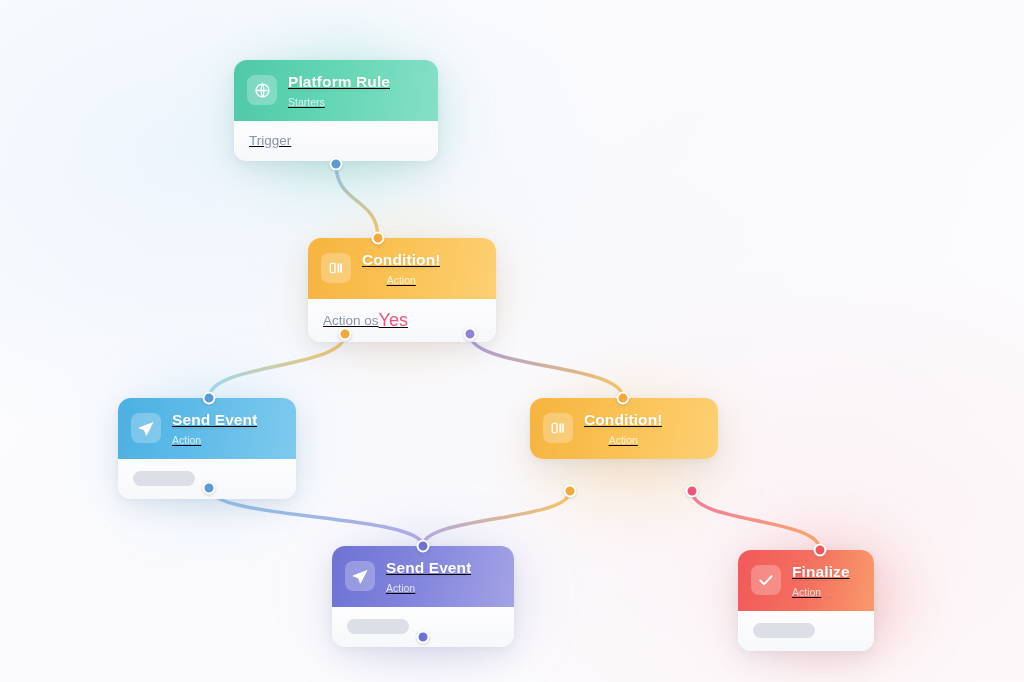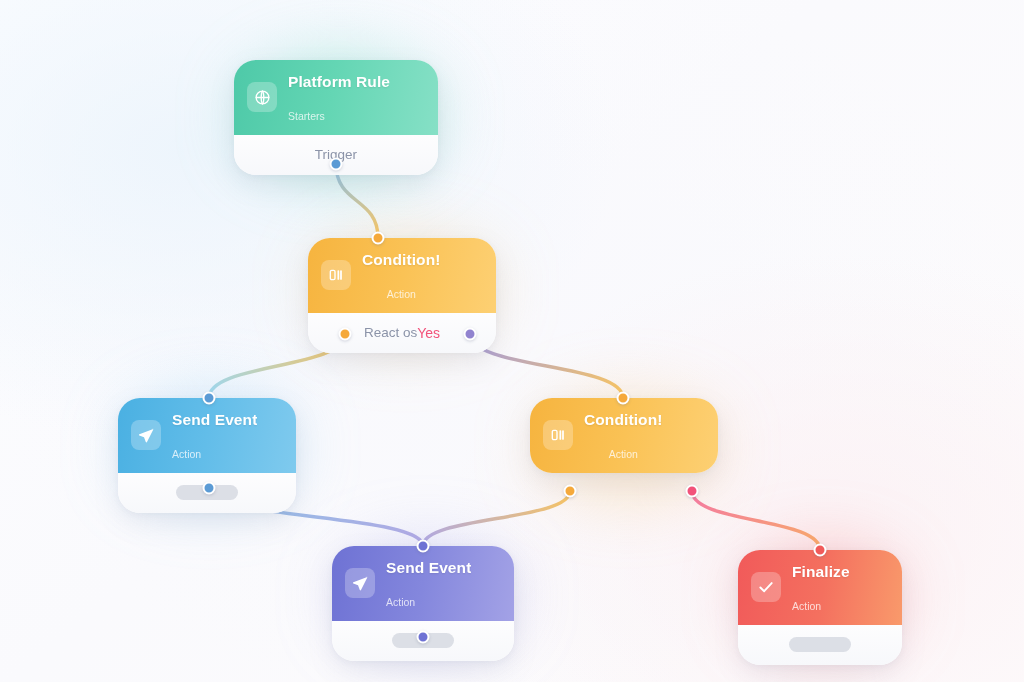--- a/index.html
+++ b/index.html
@@ -34,25 +34,26 @@
   #wires {
     position: absolute;
     left: 0; top: 0;
     width: 1024px; height: 682px;
     pointer-events: none;
   }
 
   
   .node {
     position: absolute;
-    border-radius: 22px;
+    border-radius: 13px;
     overflow: hidden;
     background: #ffffff;
     box-shadow: 0 10px 26px rgba(120,130,160,0.13),
                 0 2px 6px rgba(120,130,160,0.07);
+    text-decoration: underline;
   }
 
   .node-head {
     display: flex;
     align-items: center;
     padding: 13px 14px 13px 13px;
     gap: 11px;
   }
 
   .node-icon {
@@ -75,41 +76,41 @@
     font-weight: bold;
     letter-spacing: 0.1px;
     white-space: nowrap;
     text-shadow: 0 1px 2px rgba(0,0,0,0.09);
   }
 
   .node-sub {
     color: rgba(255,255,255,0.76);
     font-size: 10.5px;
     font-weight: normal;
-    margin-top: 19px;
+    margin-top: 5px;
     white-space: nowrap;
   }
 
   .node-body {
     background: linear-gradient(180deg, #fdfdfe 0%, #f7f8fb 100%);
     padding: 11px 15px;
     min-height: 40px;
     display: flex;
     align-items: center;
-    justify-content: center;
+    justify-content: flex-start;
   }
 
   .body-label {
     font-size: 13.5px;
     color: #8b93a8;
     white-space: nowrap;
   }
 
   .body-value {
-    font-size: 14px;
+    font-size: 18px;
     color: #f2527a;
     white-space: nowrap;
   }
 
   .body-pill {
     width: 62px;
     height: 15px;
     border-radius: 8px;
     background: #dcdfe6;
   }
@@ -211,21 +212,21 @@
               <path d="M15.5 6v12" stroke-width="2.6"></path>
               <path d="M19.5 6v12" stroke-width="2.6"></path>
             </svg>
           </div>
           <div class="node-titles">
             <div class="node-title">Condition!</div>
             <div class="node-sub">Action</div>
           </div>
         </div>
         <div class="node-body">
-          <div class="body-label">React os</div>
+          <div class="body-label">Action os</div>
           <div class="body-value">Yes</div>
         </div>
       </div>
       <div class="node" style="left: 118px; top: 398px; width: 178px;">
         <div class="node-head head-blue">
           <div class="node-icon">
             <svg width="17" height="17" viewBox="0 0 24 24" fill="#ffffff">
               <path d="M21.6 2.7 1.9 10.4c-.8.3-.8 1.4 0 1.7l6.6 2.4 2.5 6.7c.3.8 1.4.8 1.7 0l8.9-17.5c.3-.6-.3-1.3-1-1z"></path>
             </svg>
           </div>
@@ -262,21 +263,21 @@
           </div>
           <div class="node-titles">
             <div class="node-title">Send Event</div>
             <div class="node-sub">Action</div>
           </div>
         </div>
         <div class="node-body">
           <div class="body-pill"></div>
         </div>
       </div>
-      <div class="node" style="left: 738px; top: 550px; width: 164px;">
+      <div class="node" style="left: 738px; top: 550px; width: 136px;">
         <div class="node-head head-red">
           <div class="node-icon">
             <svg width="18" height="18" viewBox="0 0 24 24" fill="none" stroke="#ffffff" stroke-width="2.6" stroke-linecap="round" stroke-linejoin="round">
               <path d="M4.5 12.6 9.6 17.6 19.6 6.8"></path>
             </svg>
           </div>
           <div class="node-titles">
             <div class="node-title">Finalize</div>
             <div class="node-sub">Action</div>
           </div>

